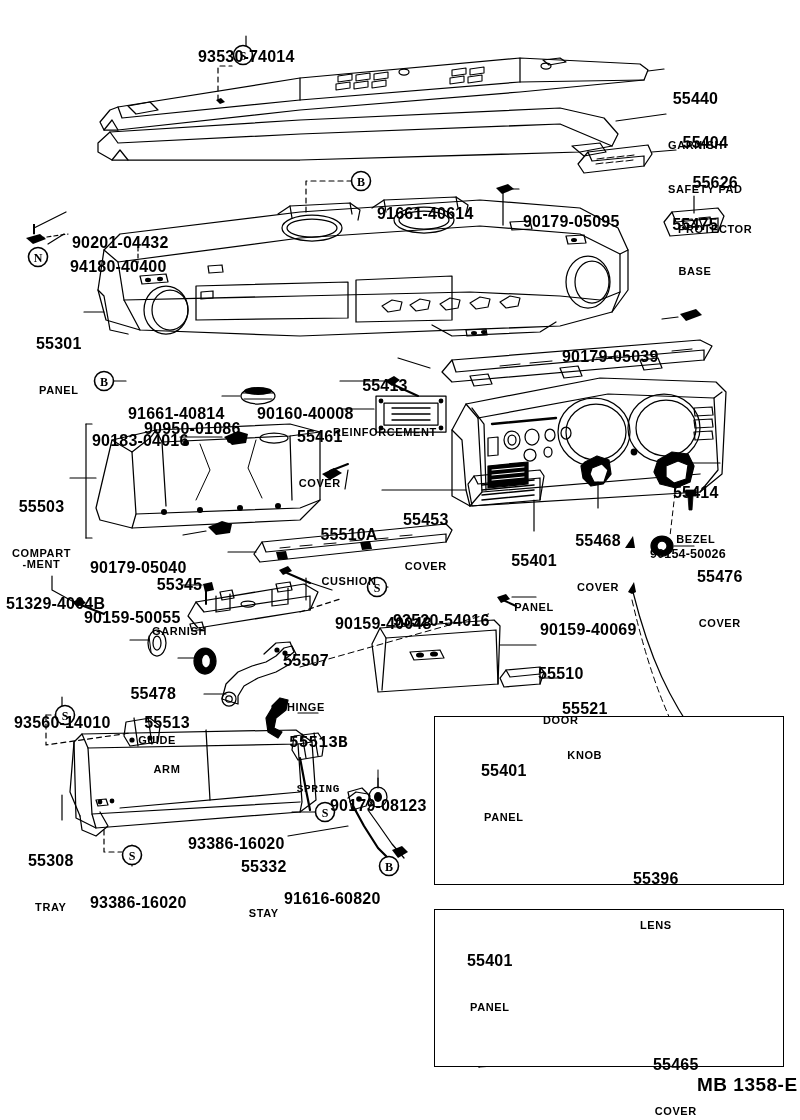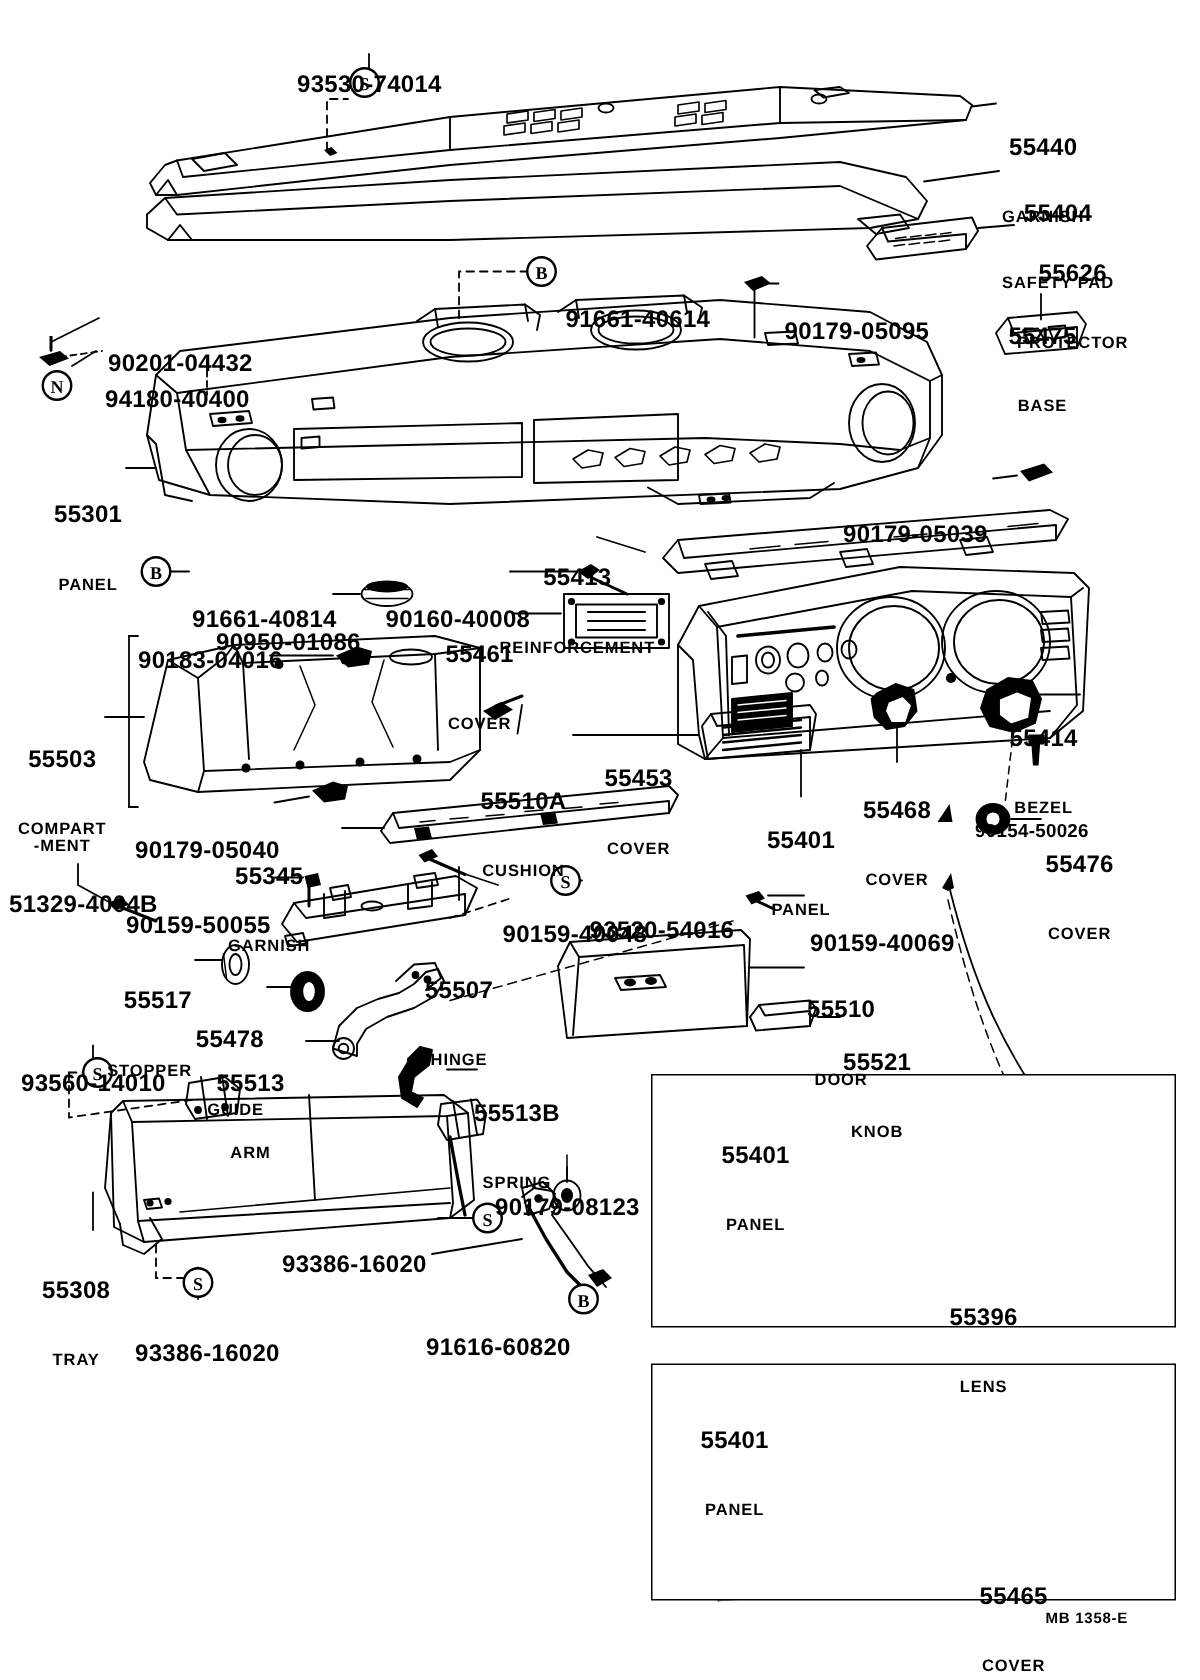--- a/index.html
+++ b/index.html
@@ -6,21 +6,21 @@
   body{width:800px;height:1120px;position:relative;overflow:hidden;
        font-family:"Liberation Sans","DejaVu Sans",sans-serif;color:#000;}
   #stage{position:absolute;left:0;top:0;width:800px;height:1120px;}
   svg.art{position:absolute;left:0;top:0;width:800px;height:1120px;}
   .lbl{position:absolute;white-space:pre;line-height:1.02;letter-spacing:.2px;text-align:center;}
   .num{font-size:16px;font-weight:700;}
   .sub{font-size:11px;font-weight:700;letter-spacing:.6px;}
   .num.sm{font-size:12.5px;}
   .c{text-align:center;}
   .r{text-align:right;}
-  .code{position:absolute;font-size:10px;font-weight:700;letter-spacing:.5px;}
+  .code{position:absolute;font-size:19px;font-weight:700;letter-spacing:.5px;}
   .box{position:absolute;border:1.6px solid #000;background:#fff;}
 </style>
 </head>
 <body>
 
 <div id="stage">
 
 <svg class="art" viewBox="0 0 800 1120">
   <defs>
     <g id="screwG">
@@ -709,36 +709,32 @@
 </div>
 
 <div class="lbl" style="left:393px;top:580px;">
   <div class="num">93520-54016</div>
 </div>
 
 <div class="lbl" style="left:540px;top:589px;">
   <div class="num">90159-40069</div>
 </div>
 
-<div class="lbl r" style="left:50px;top:627px;width:78px;">
-  <div class="num">55517</div>
-  <div class="sub">STOPPER</div>
-</div>
 
 <div class="lbl r" style="left:98px;top:653px;width:78px;">
   <div class="num">55478</div>
   <div class="sub">GUIDE</div>
 </div>
 
 <div class="lbl c" style="left:128px;top:682px;width:78px;">
   <div class="num">55513</div>
   <div class="sub">ARM</div>
 </div>
 
-<div class="lbl" style="left:316px;top:702px;">
+<div class="lbl" style="left:289px;top:702px;font-family:Liberation Mono, monospace;">
   <div class="num">55513B</div>
   <div class="sub">SPRING</div>
 </div>
 
 <div class="lbl" style="left:538px;top:633px;">
   <div class="num">55510</div>
   <div class="sub">DOOR</div>
 </div>
 
 <div class="lbl" style="left:562px;top:668px;">
@@ -756,20 +752,24 @@
 </div>
 
 <div class="lbl" style="left:188px;top:803px;">
   <div class="num">93386-16020</div>
 </div>
 
 <div class="lbl" style="left:90px;top:862px;">
   <div class="num">93386-16020</div>
 </div>
 
+<div class="lbl" style="left:241px;top:826px;">
+  <div class="num">55332</div>
+  <div class="sub">STAY</div>
+</div>
 
 <div class="lbl" style="left:330px;top:765px;">
   <div class="num">90179-08123</div>
 </div>
 
 <div class="lbl" style="left:284px;top:858px;">
   <div class="num">91616-60820</div>
 </div>
 
 <div class="lbl" style="left:481px;top:730px;">

